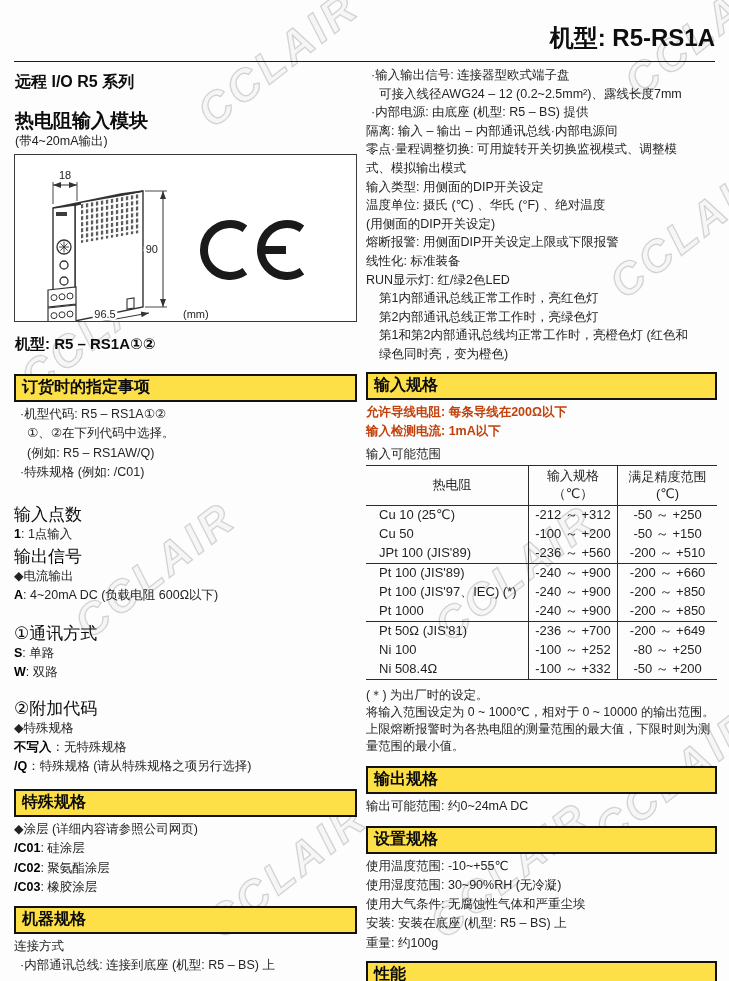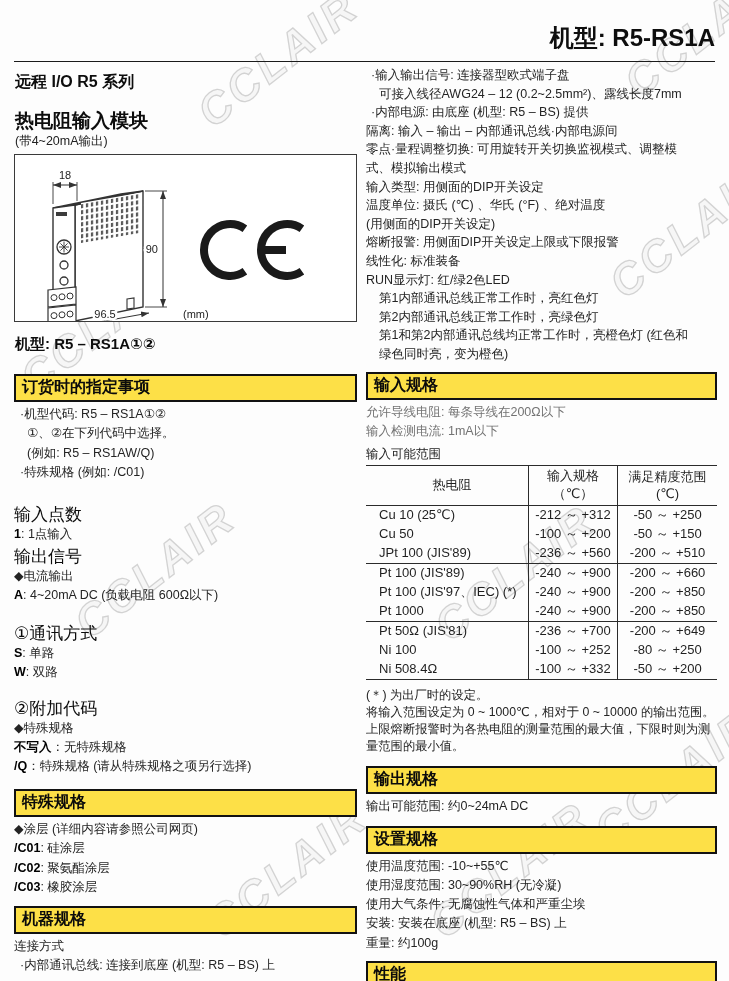--- a/index.html
+++ b/index.html
@@ -29,21 +29,21 @@
   .lines{margin-top:3px;}
   .ln{font-size:12.5px;line-height:19.4px;color:#242424;}
   .ln b{color:#000;}
   .pl6{padding-left:6px;} .pl13{padding-left:13px;}
   h3{font-size:17px;font-weight:normal;color:#0c0c0c;margin:0;line-height:21px;}
   .h3-1{margin-top:21px;} .h3-2{margin-top:2px;} .h3-3{margin-top:17px;} .h3-4{margin-top:15px;}
   
   .gln{font-size:12.5px;line-height:18.6px;color:#242424;}
   .ind-b{padding-left:5px;} .ind-c{padding-left:13px;}
   .spec-ln{font-size:12.5px;line-height:19px;color:#242424;}
-  .bold-ln{font-weight:normal;color:#737373;}
+  .bold-ln{font-weight:bold;color:#c2410c;}
   .tbl-title{font-size:12.5px;margin-top:4px;line-height:18px;}
   table.tbl{border-collapse:collapse;font-size:13px;color:#1f1f1f;margin-top:2px;}
   .tbl th{font-weight:normal;border-top:1.4px solid #2b2b2b;border-bottom:1.3px solid #2b2b2b;
           padding:1px 3px 2px;text-align:center;}
   .tbl td{padding:0 3px 1px;text-align:center;height:13.6px;}
   .tbl .c1{width:152px;text-align:left;padding-left:13px;}
   .tbl .c2{width:85px;border-left:1.2px solid #2b2b2b;}
   .tbl .c3{width:97px;border-left:1.2px solid #2b2b2b;}
   .tbl tr.gend td{border-bottom:1.2px solid #2b2b2b;}
   .tbl tr.lastrow td{border-bottom:1.4px solid #2b2b2b;}

